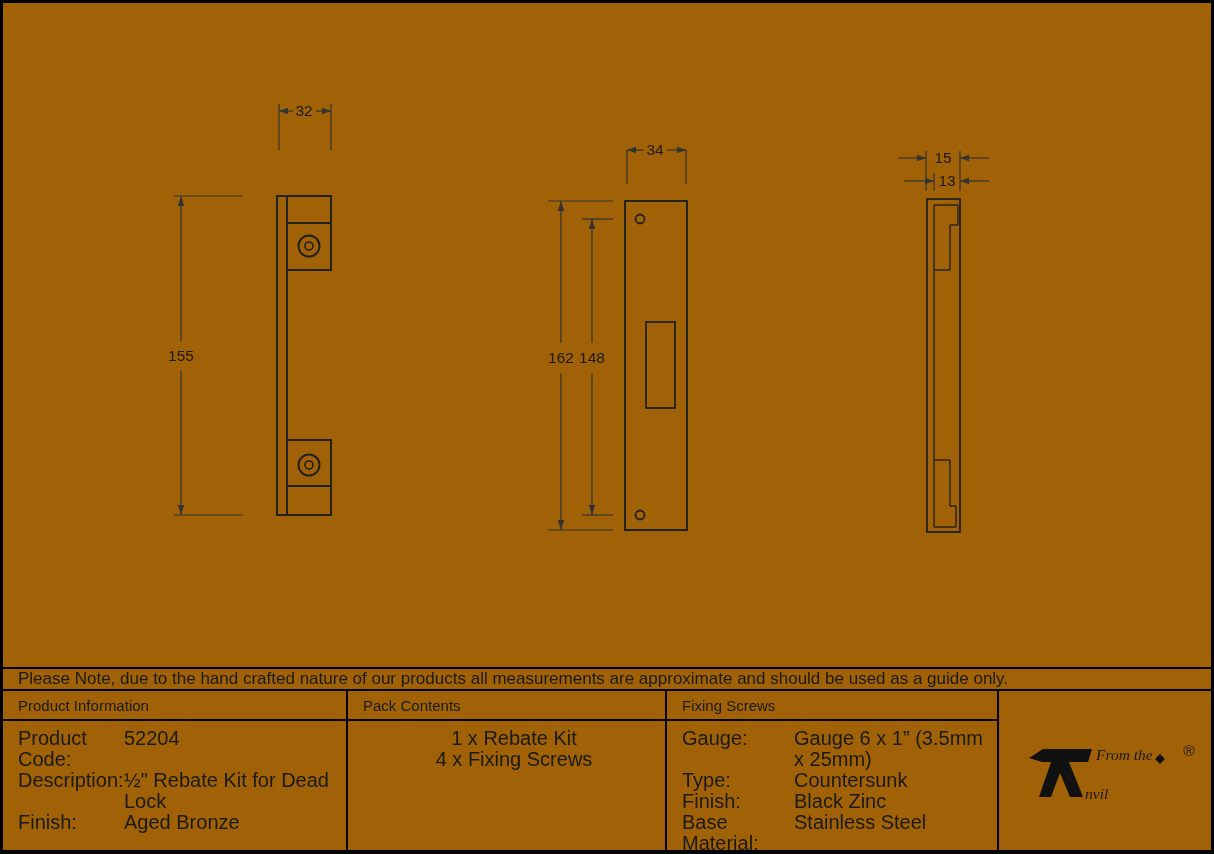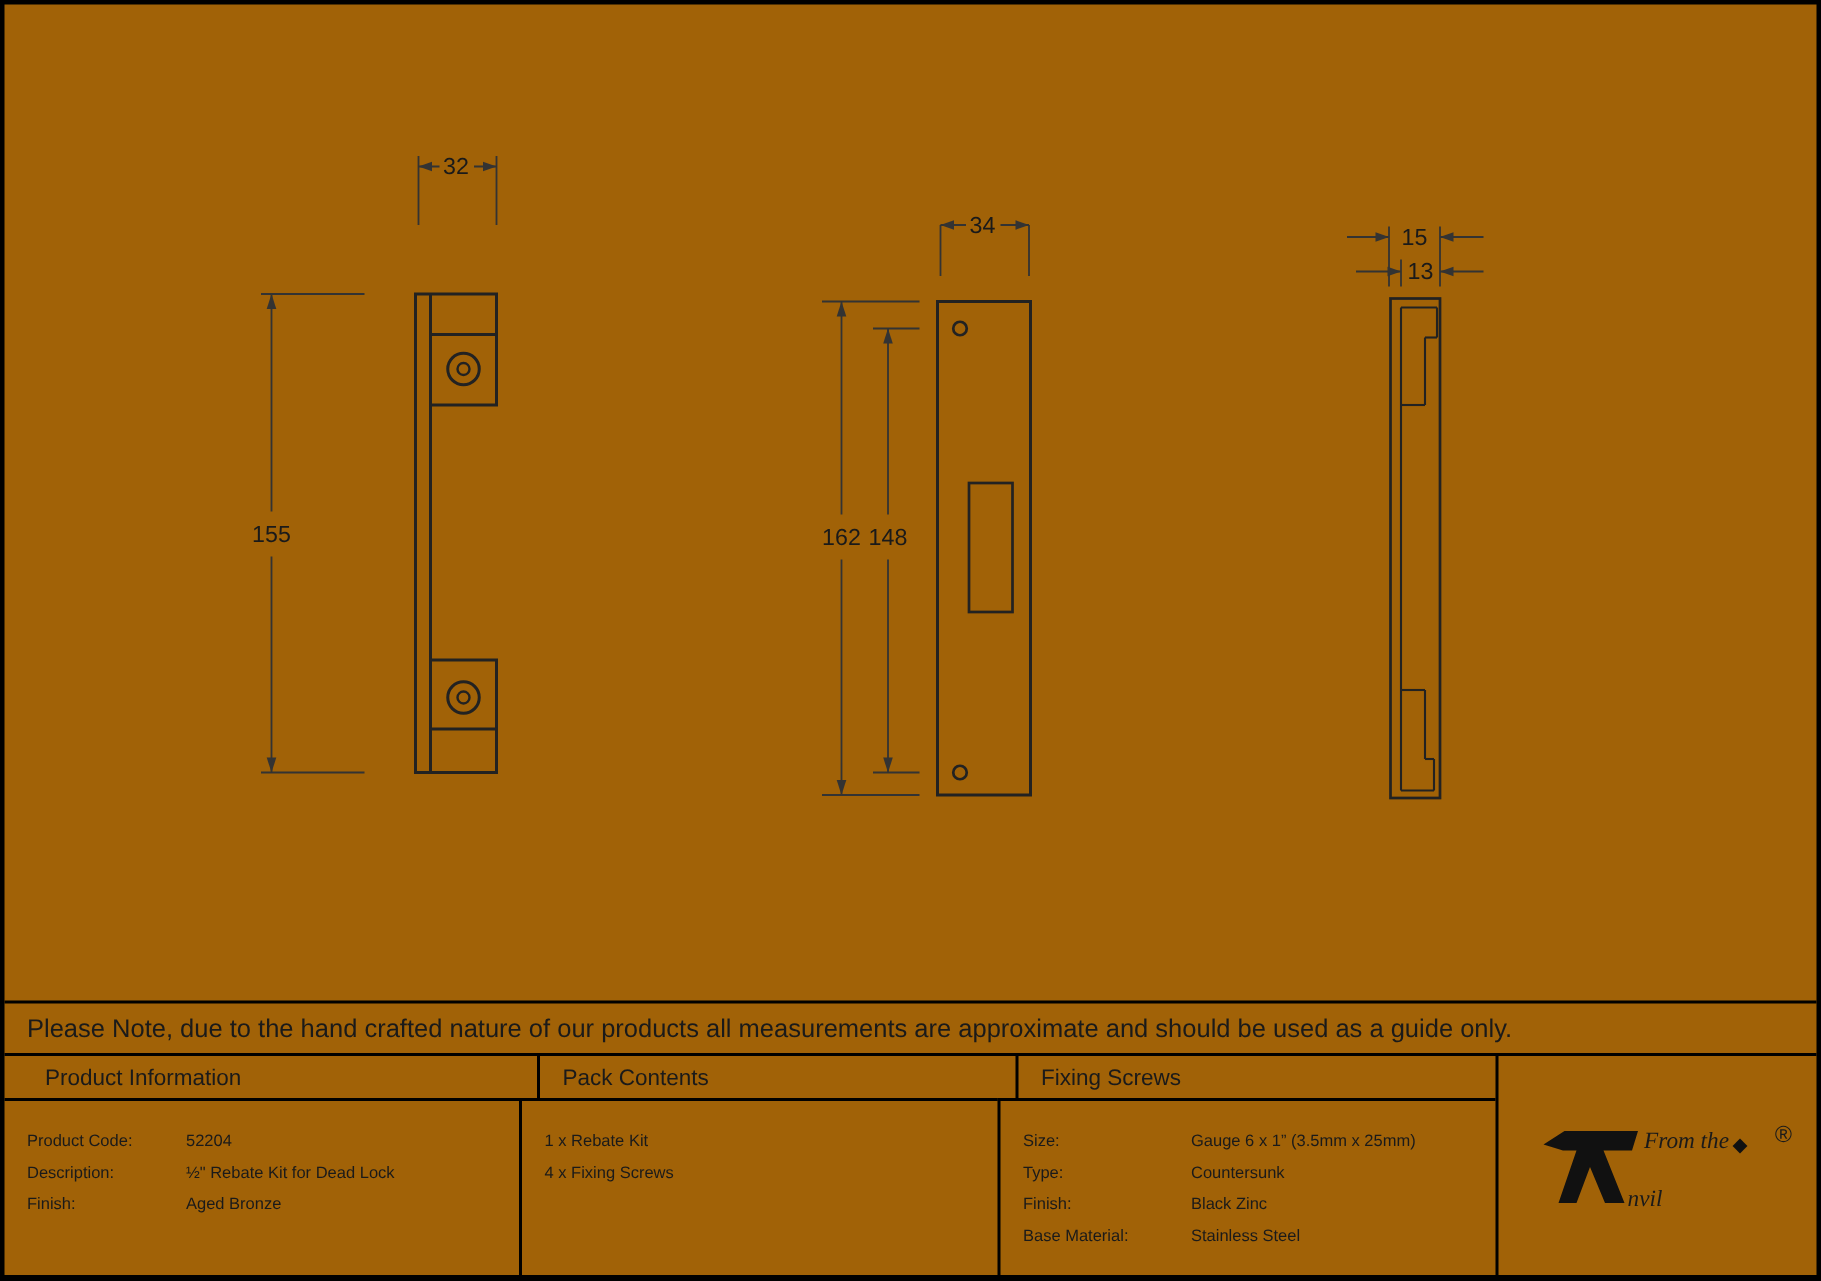--- a/index.html
+++ b/index.html
@@ -26,27 +26,27 @@
   .info-table {
     border-top:2px solid #000;
     flex:1;
     display:grid;
     grid-template-columns:343px 319px 332px 1fr;
     grid-template-rows:28px 1fr;
   }
   .cell { overflow:hidden; }
   .hcell {
     display:flex; align-items:center;
-    padding-left:15px; font-size:15px;margin-left:12px;
-  }
-  .bcell { border-top:2px solid #000; padding:17px 0 0 15px; font-size:11px; }
+    padding-left:15px; font-size:15px;
+  }
+  .bcell { border-top:2px solid #000; padding:7px 0 0 15px; font-size:20px; }
   .bl { border-left:2px solid #000; }
   .kv { display:grid; grid-template-columns:106px 1fr; line-height:21px; }
   .kv.wide { grid-template-columns:112px 1fr; }
-  .list-line { line-height:21px; }
+  .list-line { line-height:21px;text-align:center; }
   .logo-cell {
     grid-row:1 / 3; grid-column:4;
     border-left:2px solid #000;
     display:flex; align-items:center; justify-content:center;font-style:italic;
   }
   text { font-family:"Liberation Sans", sans-serif; font-size:15.5px; fill:#1a1a1a; }
   .serif { font-family:"Liberation Serif", serif; }
 </style>
 </head>
 <body>
@@ -195,21 +195,21 @@
       </div>
     </div>
 
     <div class="cell bcell bl">
       <div class="list-line">1 x Rebate Kit</div>
       <div class="list-line">4 x Fixing Screws</div>
     </div>
 
     <div class="cell bcell bl">
       <div class="kv wide">
-        <span>Size:</span>
+        <span>Gauge:</span>
         <span>Gauge 6 x 1” (3.5mm x 25mm)</span>
       </div>
       <div class="kv wide">
         <span>Type:</span>
         <span>Countersunk</span>
       </div>
       <div class="kv wide">
         <span>Finish:</span>
         <span>Black Zinc</span>
       </div>

